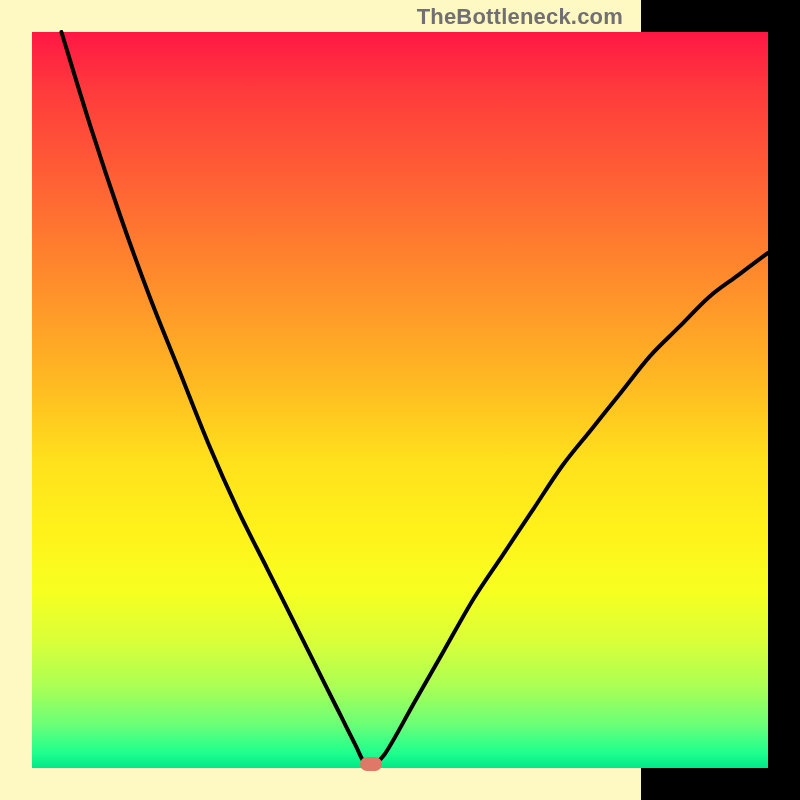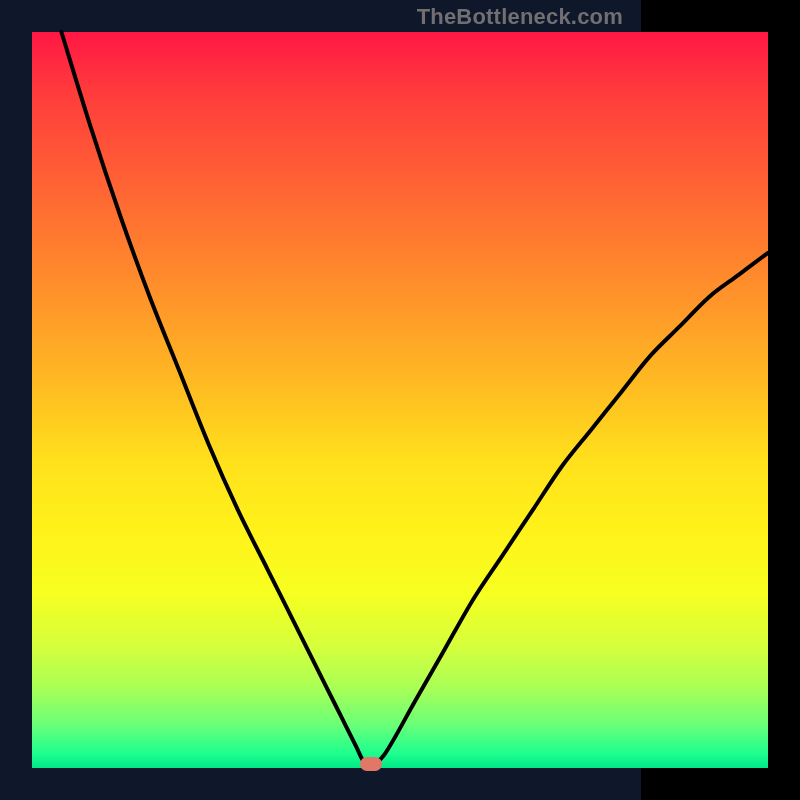--- a/index.html
+++ b/index.html
@@ -9,21 +9,21 @@
     height: 800px;
     background: #000;
     overflow: hidden;
   }
   .frame {
     position: absolute;
     left: 0;
     top: 0;
     width: 641px;
     height: 800px;
-    background: #0f172a;
+    background: #fef9c3;
   }
   .watermark {
     position: absolute;
     top: 4px;
     right: 18px;
     font-family: Arial, Helvetica, sans-serif;
     font-size: 22px;
     font-weight: 600;
     color: #716f72;
     letter-spacing: 0.2px;

